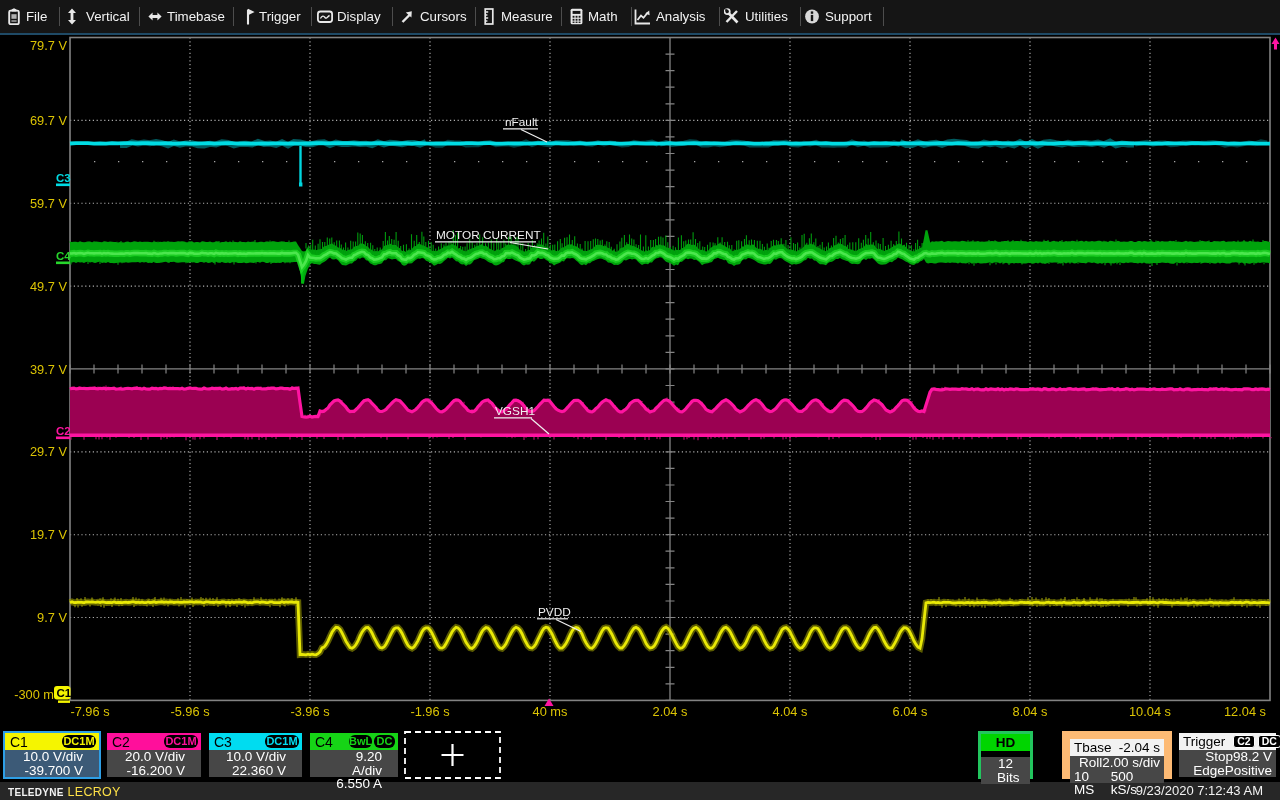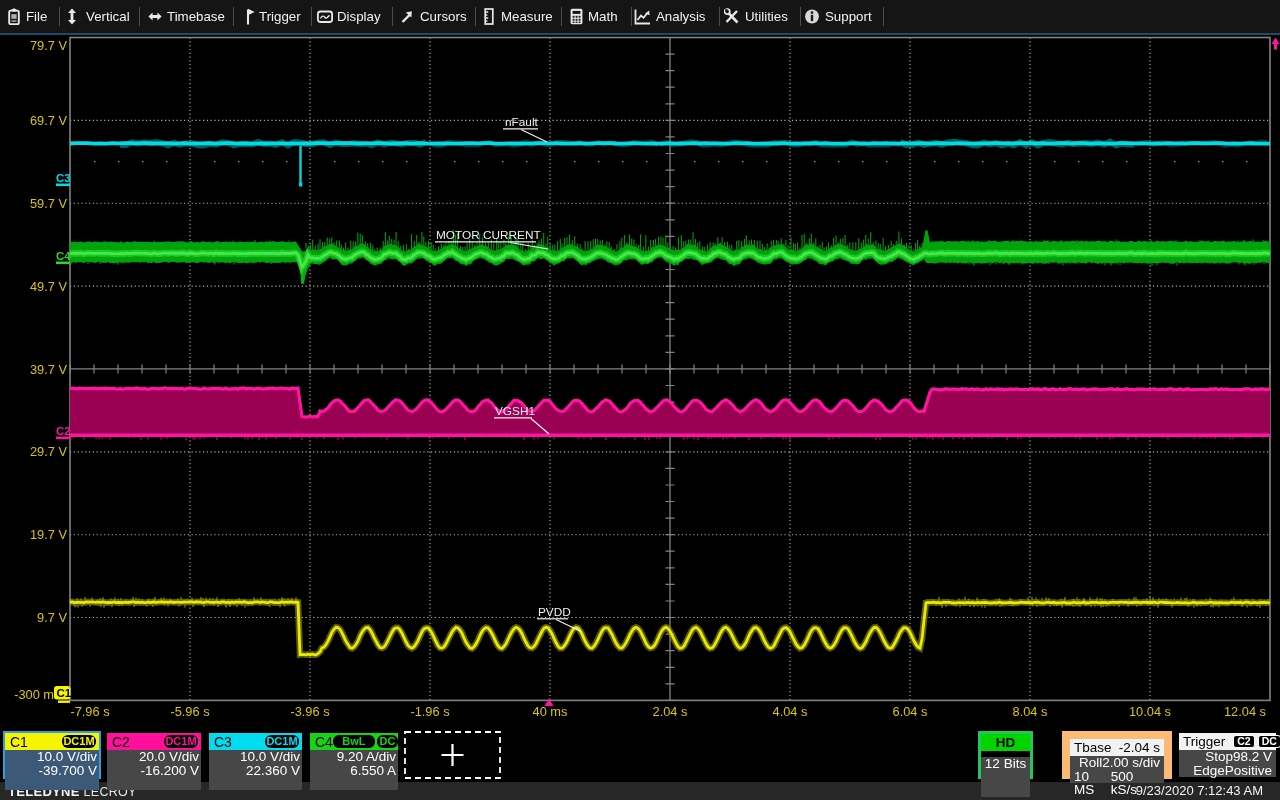--- a/index.html
+++ b/index.html
@@ -15,31 +15,31 @@
 .gsol { stroke:#848484; stroke-width:1.3; fill:none; }
 .gtick { stroke:#848484; stroke-width:1.2; fill:none; }
 #botbar { position:absolute; left:0; top:731px; width:1280px; height:48px; z-index:5;
   font-size:13.5px; }
 .chb { position:absolute; top:0; height:48px; }
 .chh { height:17px; display:flex; align-items:center; padding:0 3px; color:#000; }
 .chn { margin-left:2px; font-size:14px; }
 .bdgs { margin-left:auto; display:flex; gap:2px; }
 .bdg { background:#000; border-radius:6px; font-size:11px; font-weight:bold; text-align:center;
   height:13px; line-height:13px; display:inline-block; }
-.chv { height:40px; color:#fff; text-align:right; padding:0 2px; line-height:13.5px; }
+.chv { height:27px; color:#fff; text-align:right; padding:0 16px; line-height:13.5px; }
 .chh.hw { background:#f2f2f2; color:#000; justify-content:space-between; padding:0 4px; }
 .chv2 { height:27px; background:#474747; color:#fff; padding:0 4px; line-height:13.5px; }
 .chv2 > div { display:flex; justify-content:flex-end; }
 .tbdg { background:#000; color:#fff; border:1px solid #fff; border-radius:3px; font-size:10.5px;
   font-weight:bold; height:13px; line-height:11px; padding:0 3px; }
 #addbox { position:absolute; left:404px; top:0; width:97px; height:48px; }
 #strip { position:absolute; left:0; top:782px; width:1280px; height:18px; background:#272727;
   line-height:18px; }
-#tele { color:#f2f2f2; font-weight:bold; margin-left:8px; font-size:13px; letter-spacing:0.3px; }
-#lecroy { color:#e5e5e5; font-size:12.5px; letter-spacing:0.3px; }
+#tele { color:#f2f2f2; font-weight:bold; margin-left:8px; font-size:10px; letter-spacing:0.3px; }
+#lecroy { color:#fde047; font-size:12.5px; letter-spacing:0.3px; }
 #stamp { position:absolute; right:17px; top:0; color:#f2f2f2; font-size:13px; }
 </style></head>
 <body>
 <div id="page">
 <svg width="1280" height="800" viewBox="0 0 1280 800" style="position:absolute;left:0;top:0">
 <rect x="0" y="0" width="1280" height="800" fill="#000"></rect>
 <line x1="70.0" y1="120.4" x2="1270.0" y2="120.4" class="gdot"></line>
       <line x1="70.0" y1="203.2" x2="1270.0" y2="203.2" class="gdot"></line>
       <line x1="70.0" y1="286.1" x2="1270.0" y2="286.1" class="gdot"></line>
       <line x1="70.0" y1="451.8" x2="1270.0" y2="451.8" class="gdot"></line>
@@ -263,21 +263,21 @@
         </div>
         <div class="chv" style="background:#474747">
           <div>10.0 V/div</div>
           <div>22.360 V</div>
         </div>
       </div>
       <div class="chb" style="left:308px;width:92px;border:2px solid #000;">
         <div class="chh" style="background:#16d416">
           <span class="chn">C4</span>
           <span class="bdgs">
-            <span class="bdg" style="color:#16d416;width:42px">BwL</span>
+            <span class="bdg" style="color:#16d416;width:23px">BwL</span>
             <span class="bdg" style="color:#16d416;width:21px">DC</span>
           </span>
         </div>
         <div class="chv" style="background:#474747">
           <div>9.20 A/div</div>
           <div>6.550 A</div>
         </div>
       </div>
       <div id="addbox"><svg width="97" height="48" viewBox="0 0 97 48">
           <rect x="1" y="1" width="95" height="46" fill="#000" stroke="#fff" stroke-width="1.8" stroke-dasharray="6 4"></rect>

